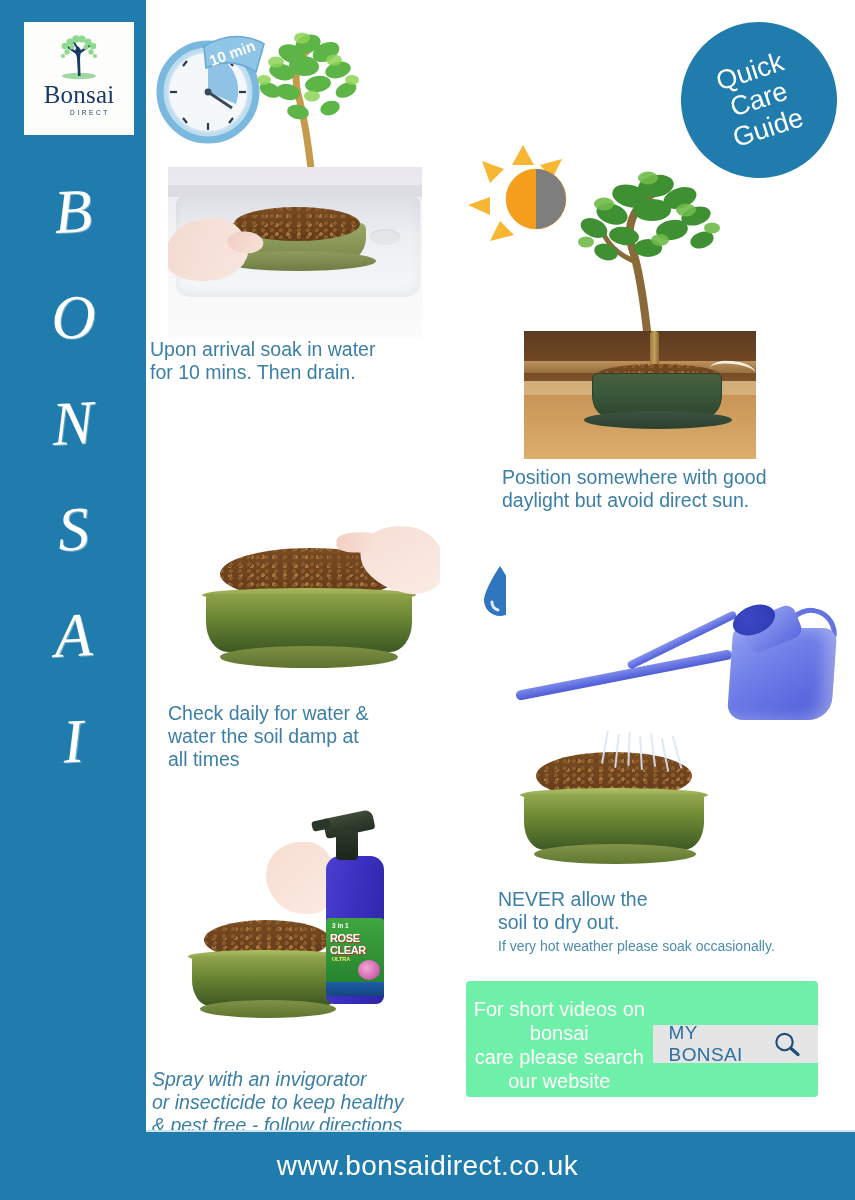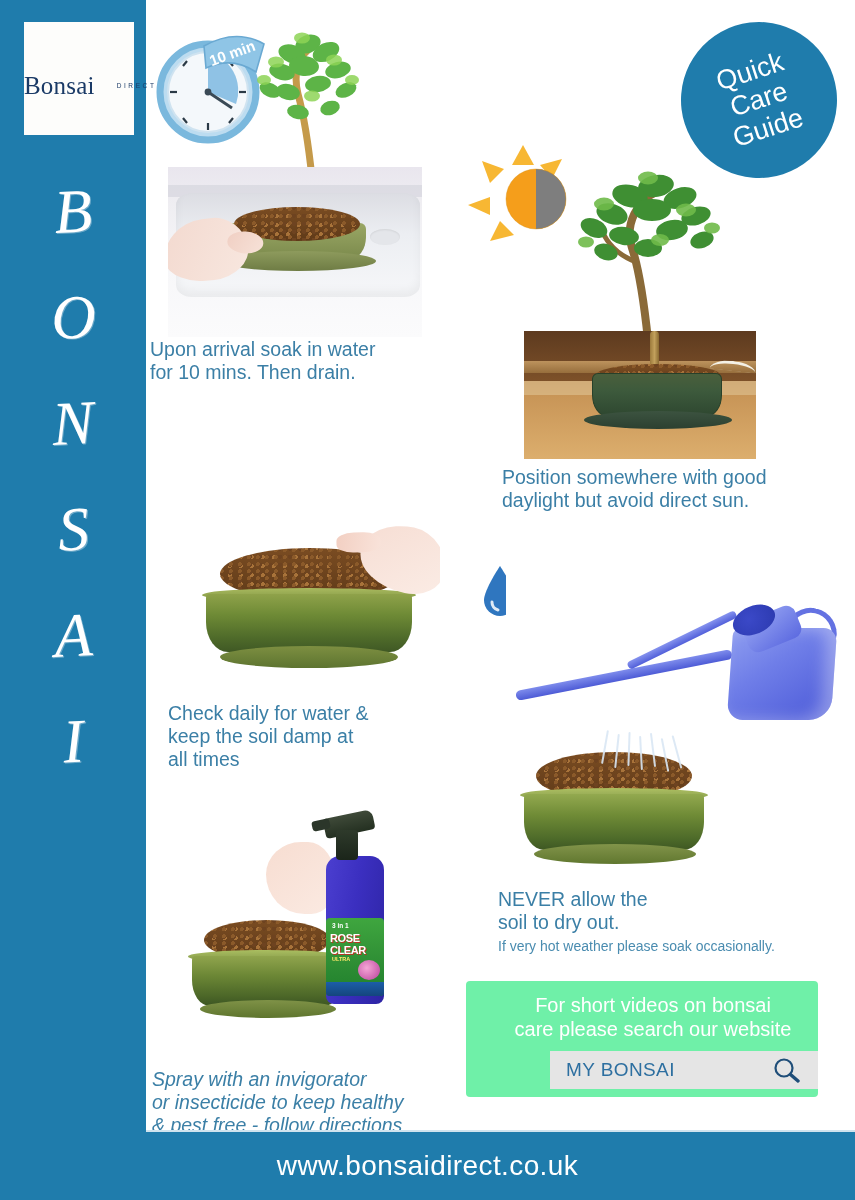--- a/index.html
+++ b/index.html
@@ -19,21 +19,21 @@
   
   .sidebar {
     position: absolute; left: 0; top: 0;
     width: 146px; height: 1200px;
     background: #1f7cac;
   }
   .logo-box {
     position: absolute; left: 24px; top: 22px;
     width: 110px; height: 113px;
     background: #fdfdfb;
-    display: flex; flex-direction: row;
+    display: flex; flex-direction: column;
     align-items: center; justify-content: flex-start;
     padding-top: 12px;
   }
   .logo-tree { width: 56px; height: 46px; display:block; }
   .logo-word {
     font-family: "Liberation Serif", serif;
     font-size: 25px; color: #1a3a66; line-height: 1;
     margin-top: 2px; letter-spacing: .2px;
   }
   .logo-sub {
@@ -301,21 +301,21 @@
   
   .sun { position:absolute; left:466px; top:143px; width:118px; height:108px; }
   .drops { position:absolute; left:478px; top:560px; width:96px; height:80px; }
 
   
   .promo {
     position: absolute; left: 466px; top: 981px;
     width: 352px; height: 116px;
     background: #6ff0a8;
     border-radius: 4px;
-    display:flex; flex-direction:column; align-items:flex-end;
+    display:flex; flex-direction:row; align-items:center;
   }
   .promo-text {
     color:#ffffff; font-size:20px; line-height:1.2;
     text-align:center; margin-top:12px; width:330px;
   }
   .promo-search {
     margin-top:10px; width:268px; height:38px;
     background:#e5e5e5; display:flex; align-items:center;
     justify-content:space-between; padding:0 16px;
   }
@@ -528,21 +528,21 @@
   <div class="photo p3">
     <div class="soil p3-soil"></div>
     <div class="p3-rim"></div>
     <div class="pot p3-pot"></div>
     <div class="saucer p3-sauc"></div>
     <div class="hand3"></div>
   </div>
 
   <div class="caption" style="left:168px;top:702px;width:292px;">
     <div>Check daily for water &amp;</div>
-    <div>keep the soil damp at</div>
+    <div>water the soil damp at</div>
     <div>all times</div>
   </div>
 
   <svg class="drops" viewBox="0 0 96 80">
     <g fill="#2f76bf">
       <path d="M22 6 C22 6 6 30 6 40 a16 16 0 0 0 32 0 C38 30 22 6 22 6 Z"></path>
       <path d="M70 12 C70 12 54 36 54 46 a16 16 0 0 0 32 0 C86 36 70 12 70 12 Z"></path>
       <path d="M46 30 C46 30 30 54 30 64 a16 16 0 0 0 32 0 C62 54 46 30 46 30 Z"></path>
     </g>
     <g stroke="#ffffff" stroke-width="3" fill="none" stroke-linecap="round" opacity=".85">

